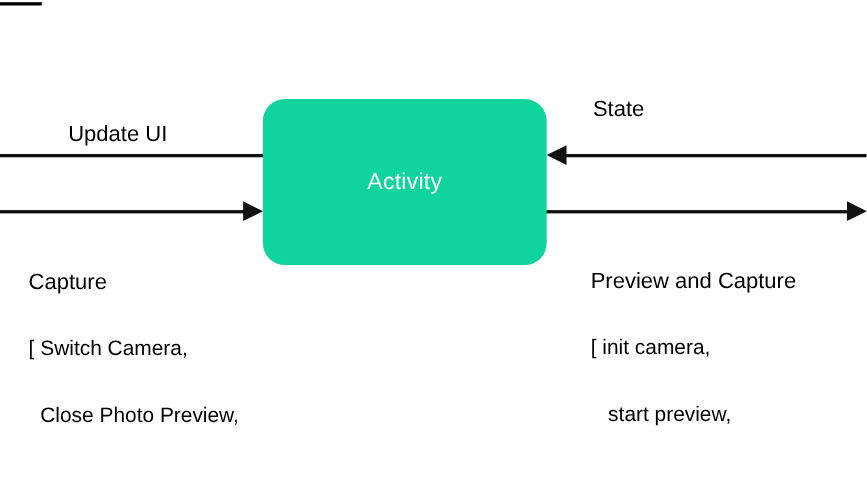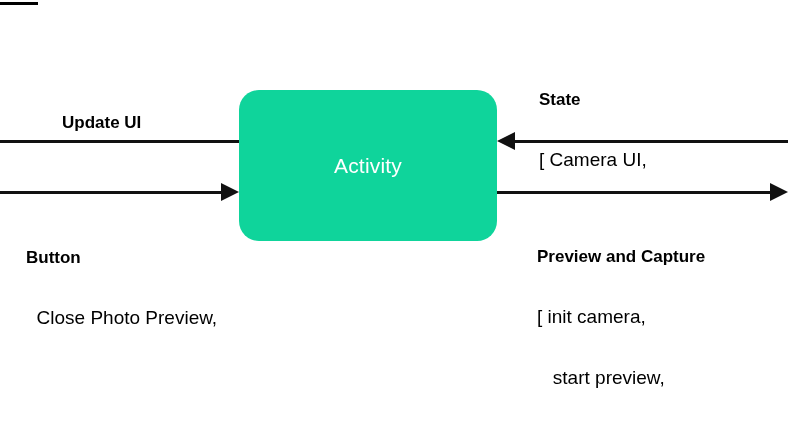--- a/index.html
+++ b/index.html
@@ -84,22 +84,22 @@
   .arrow-camera-out   { left: 770px; top: 183px; }
 
   
   .label {
     position: absolute;
     color: #000000;
     white-space: pre;
     z-index: 4;
   }
   .label-heading {
-    font-size: 17px;
-    font-weight: 700;
+    font-size: 20px;
+    font-weight: 400;
     line-height: 23px;
   }
   .label-body {
     font-size: 19px;
     font-weight: 400;
     line-height: 25px;
   }
 
   .lbl-update-ui { left: 62px;  top: 111px; text-align: center; }
 
@@ -125,29 +125,29 @@
   <div class="arrow arrow-left arrow-state-in"></div>
   <div class="arrow arrow-right arrow-camera-out"></div>
 
   <div class="node-activity">
     <span class="node-activity-label">Activity</span>
   </div>
 
   <div class="label label-heading lbl-update-ui">Update UI</div>
 
   <div class="label block block-actions">
-    <span class="label-heading item">Button</span>
+    <span class="label-heading item">Capture</span>
+    <span class="label-body item">[ Switch Camera,</span>
     <span class="label-body item">  Close Photo Preview,</span>
     
     
   </div>
 
   <div class="label block block-state">
     <span class="label-heading item">State</span>
-    <span class="label-body item">[ Camera UI,</span>
   </div>
 
   <div class="label block block-camera">
     <span class="label-heading item">Preview and Capture</span>
     <span class="label-body item">[ init camera,</span>
     <span class="label-body item">   start preview,</span>
     
     
     
     

